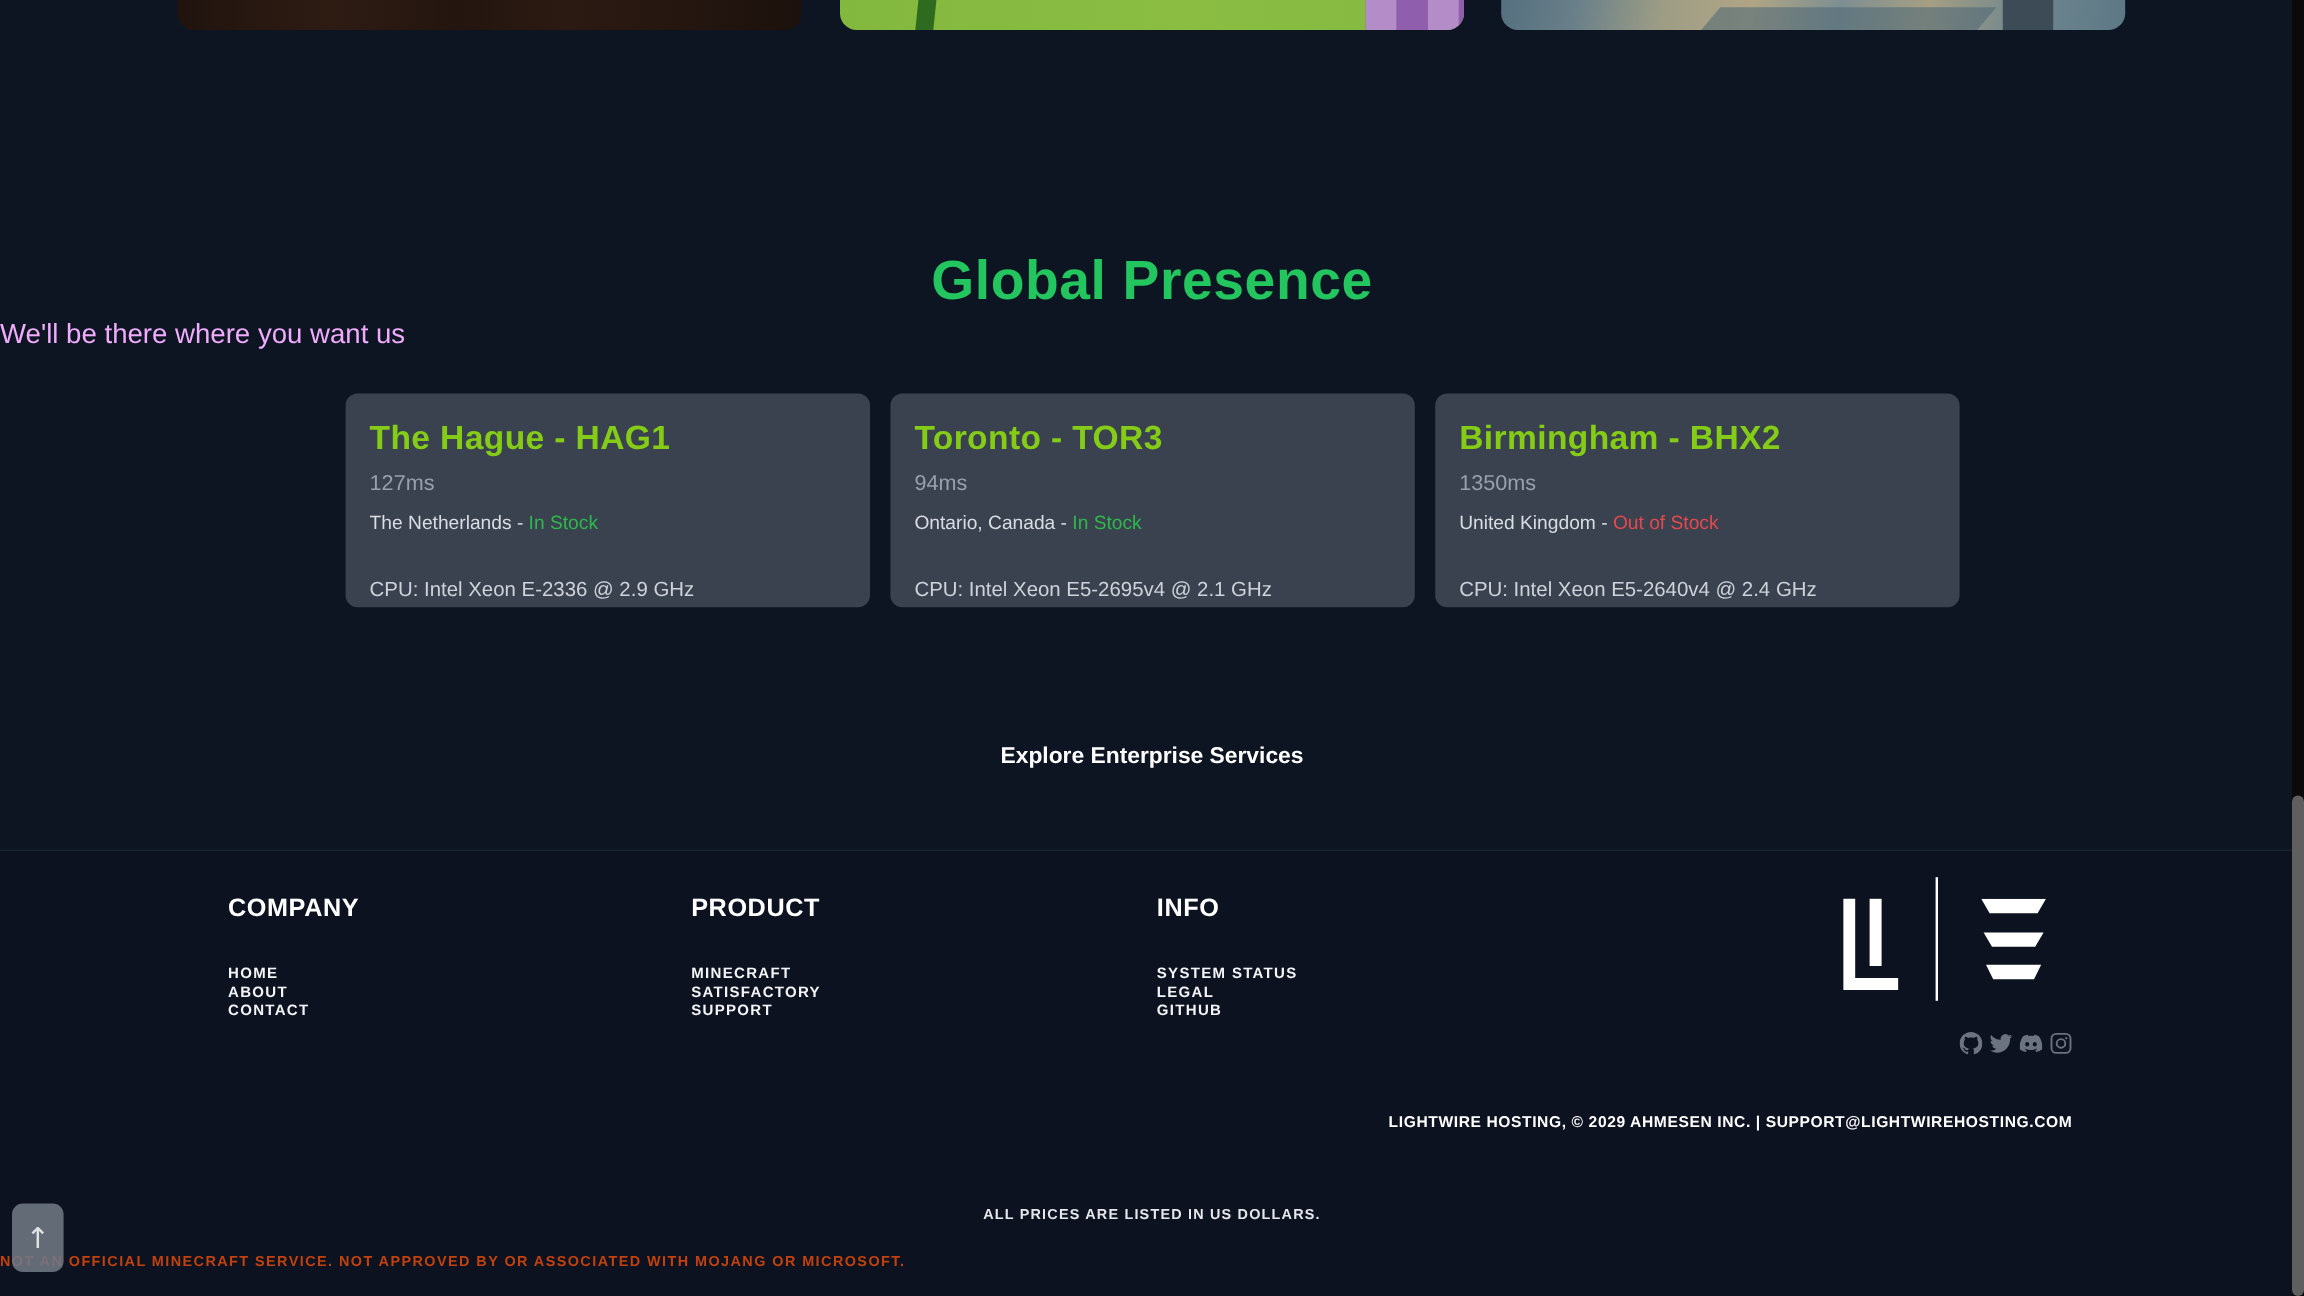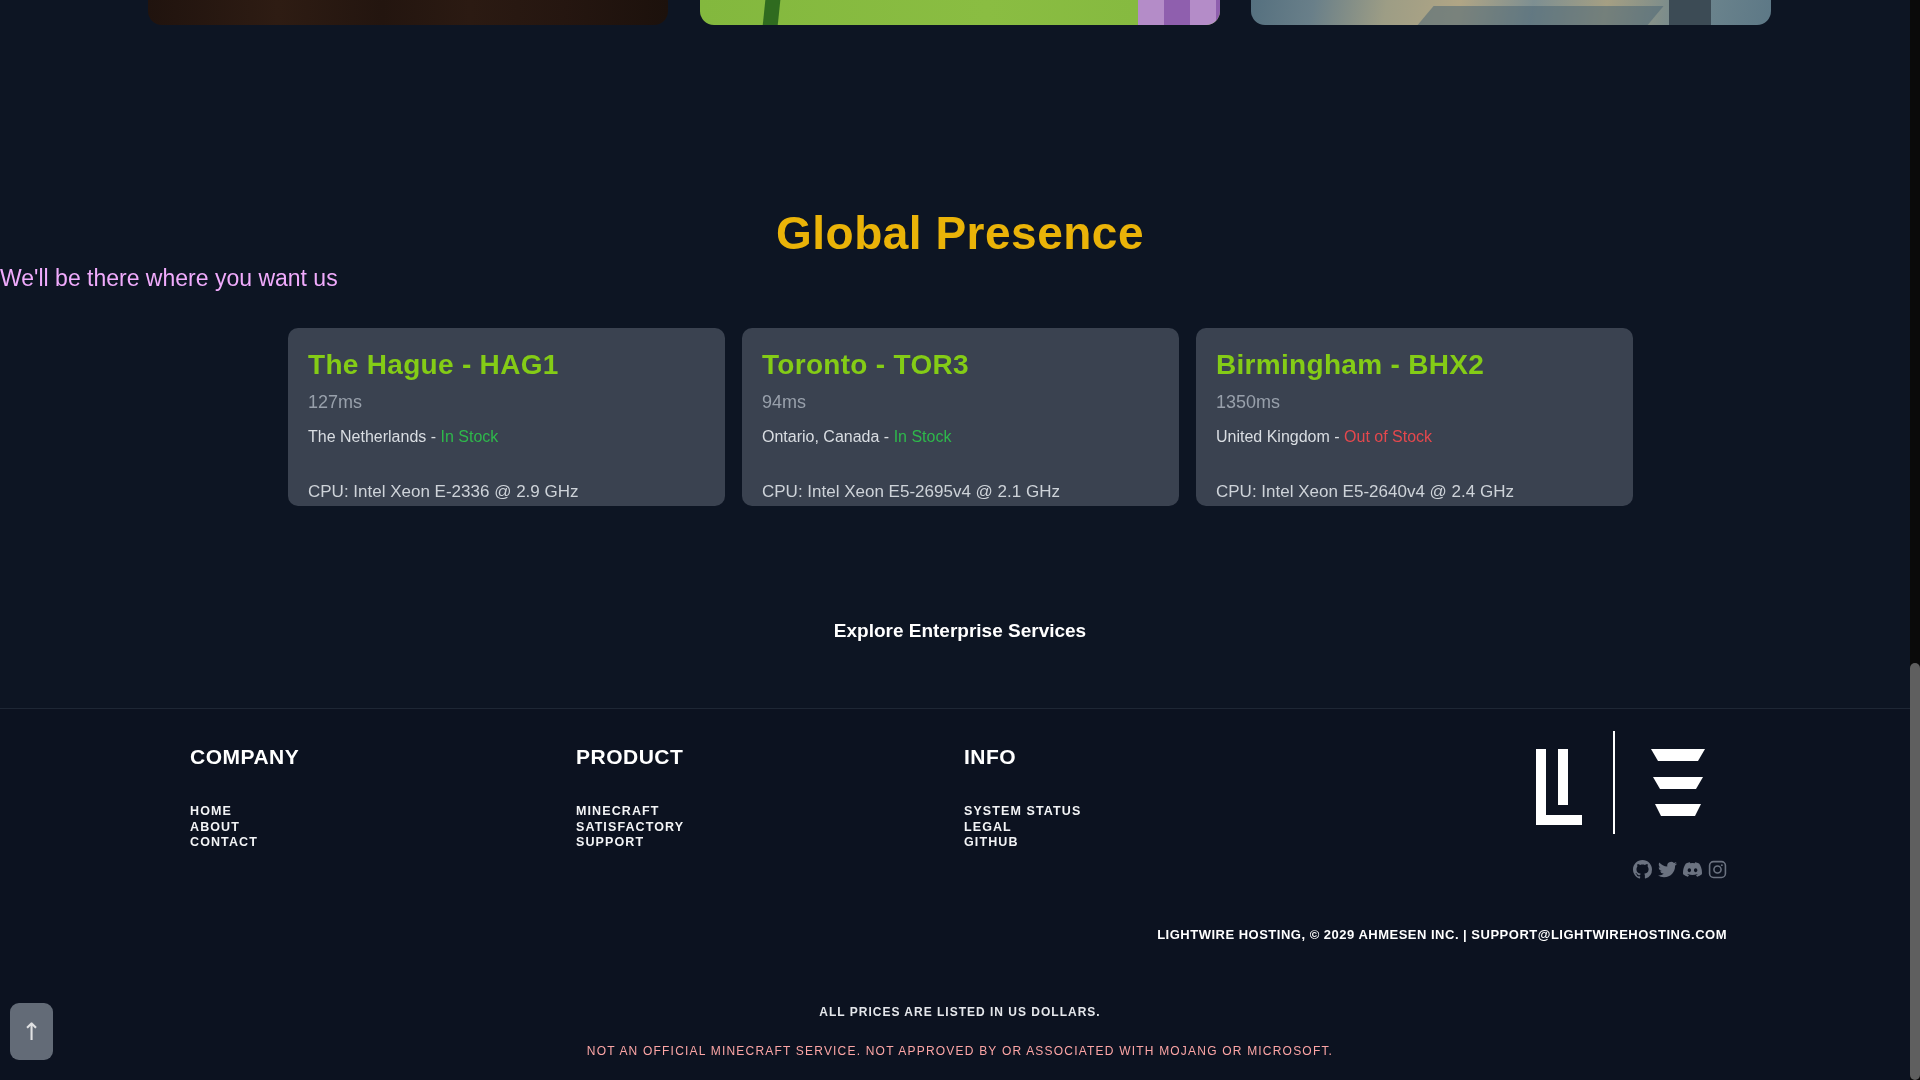--- a/index.html
+++ b/index.html
@@ -13,21 +13,21 @@
   .top-card-1{left:148px;background:linear-gradient(90deg,#20130e,#2e1c13 25%,#23150f 45%,#2b1a12 62%,#251610 80%,#1c110c);}
   .top-card-2{left:700px;background:linear-gradient(90deg,#83b83e,#8abd42 55%,#86ba40 84%);}
   .top-card-3{left:1251px;background:linear-gradient(100deg,#55707f 0%,#697f89 12%,#9d9d85 26%,#b0a585 40%,#7d8f92 54%,#a59f83 68%,#6e868e 84%,#5d7886 100%);}
   .trunk{position:absolute;left:64px;top:-4px;width:15px;height:34px;background:#2f6b1f;transform:skewX(-6deg);}
   .purple-blocks{position:absolute;right:0;top:0;width:82px;height:100%;
     background:repeating-conic-gradient(#8f5fae 0% 25%,#b48cc8 0% 50%);background-size:52px 52px;}
   .sand-block{position:absolute;left:418px;top:0;width:42px;height:100%;background:#3c4b55;}
   .sand-shadow{position:absolute;left:170px;top:6px;width:230px;height:30px;background:#4d6675;opacity:.55;transform:skewX(-40deg);}
   
   .hero-title{position:absolute;top:168px;left:0;width:100%;text-align:center;
-    font-size:46px;font-weight:bold;color:#eab308;letter-spacing:.5px;}
+    font-size:46px;font-weight:bold;color:#22c55e;letter-spacing:.5px;}
   .hero-sub{position:absolute;top:242px;left:0;width:100%;text-align:left;
     font-size:23px;color:#f0abfc;}
   
   .cards{position:absolute;top:328px;left:288px;display:flex;gap:17px;}
   .loc-card{width:437px;height:178px;background:#3a4250;border-radius:10px;
     box-sizing:border-box;padding:22px 20px;}
   .loc-name{margin:0;font-size:28px;line-height:30px;font-weight:bold;color:#84cc16;letter-spacing:.3px;}
   .loc-ping{margin-top:13px;font-size:18px;line-height:18px;color:#98a0ab;}
   .loc-region{margin-top:15px;font-size:16px;line-height:21px;color:#d9dde2;}
   .loc-cpu{margin-top:36px;font-size:17px;line-height:17px;color:#ced3d9;}
@@ -49,22 +49,22 @@
   .logo-bars{position:absolute;top:40px;left:1651px;color:#fff;}
   
   .social{position:absolute;top:150px;left:1632px;display:flex;gap:5px;color:#6b7280;}
   .social-btn{width:20px;height:20px;cursor:pointer;display:flex;align-items:center;justify-content:center;}
   .social-btn svg{width:19px;height:19px;}
   
   .copyright{position:absolute;top:218px;right:193px;font-size:13px;font-weight:bold;
     color:#ffffff;letter-spacing:.5px;}
   .disc1{position:absolute;top:296px;left:0;width:100%;text-align:center;
     font-size:12px;font-weight:600;color:#e5e7eb;letter-spacing:1px;}
-  .disc2{position:absolute;top:335px;left:0;width:100%;text-align:center;
-    font-size:12px;font-weight:400;color:#fca5a5;letter-spacing:1.2px;}
+  .disc2{position:absolute;top:335px;left:0;width:100%;text-align:left;
+    font-size:12px;font-weight:700;color:#c2410c;letter-spacing:1.2px;}
   
   .back-top{position:absolute;left:10px;top:1003px;width:43px;height:57px;
     background:#707884;opacity:.88;border:none;border-radius:9px;color:#ffffff;
     font-size:24px;display:flex;align-items:center;justify-content:center;
     cursor:pointer;font-family:"DejaVu Sans",sans-serif;}
   
   .scroll-track{position:absolute;right:0;top:0;width:10px;height:1080px;background:#0a0a0a;cursor:pointer;}
   .scroll-thumb{position:absolute;right:0;top:663px;width:10px;height:417px;background:#5f5f5f;border-radius:5px;cursor:grab;}
 </style>
 </head>

